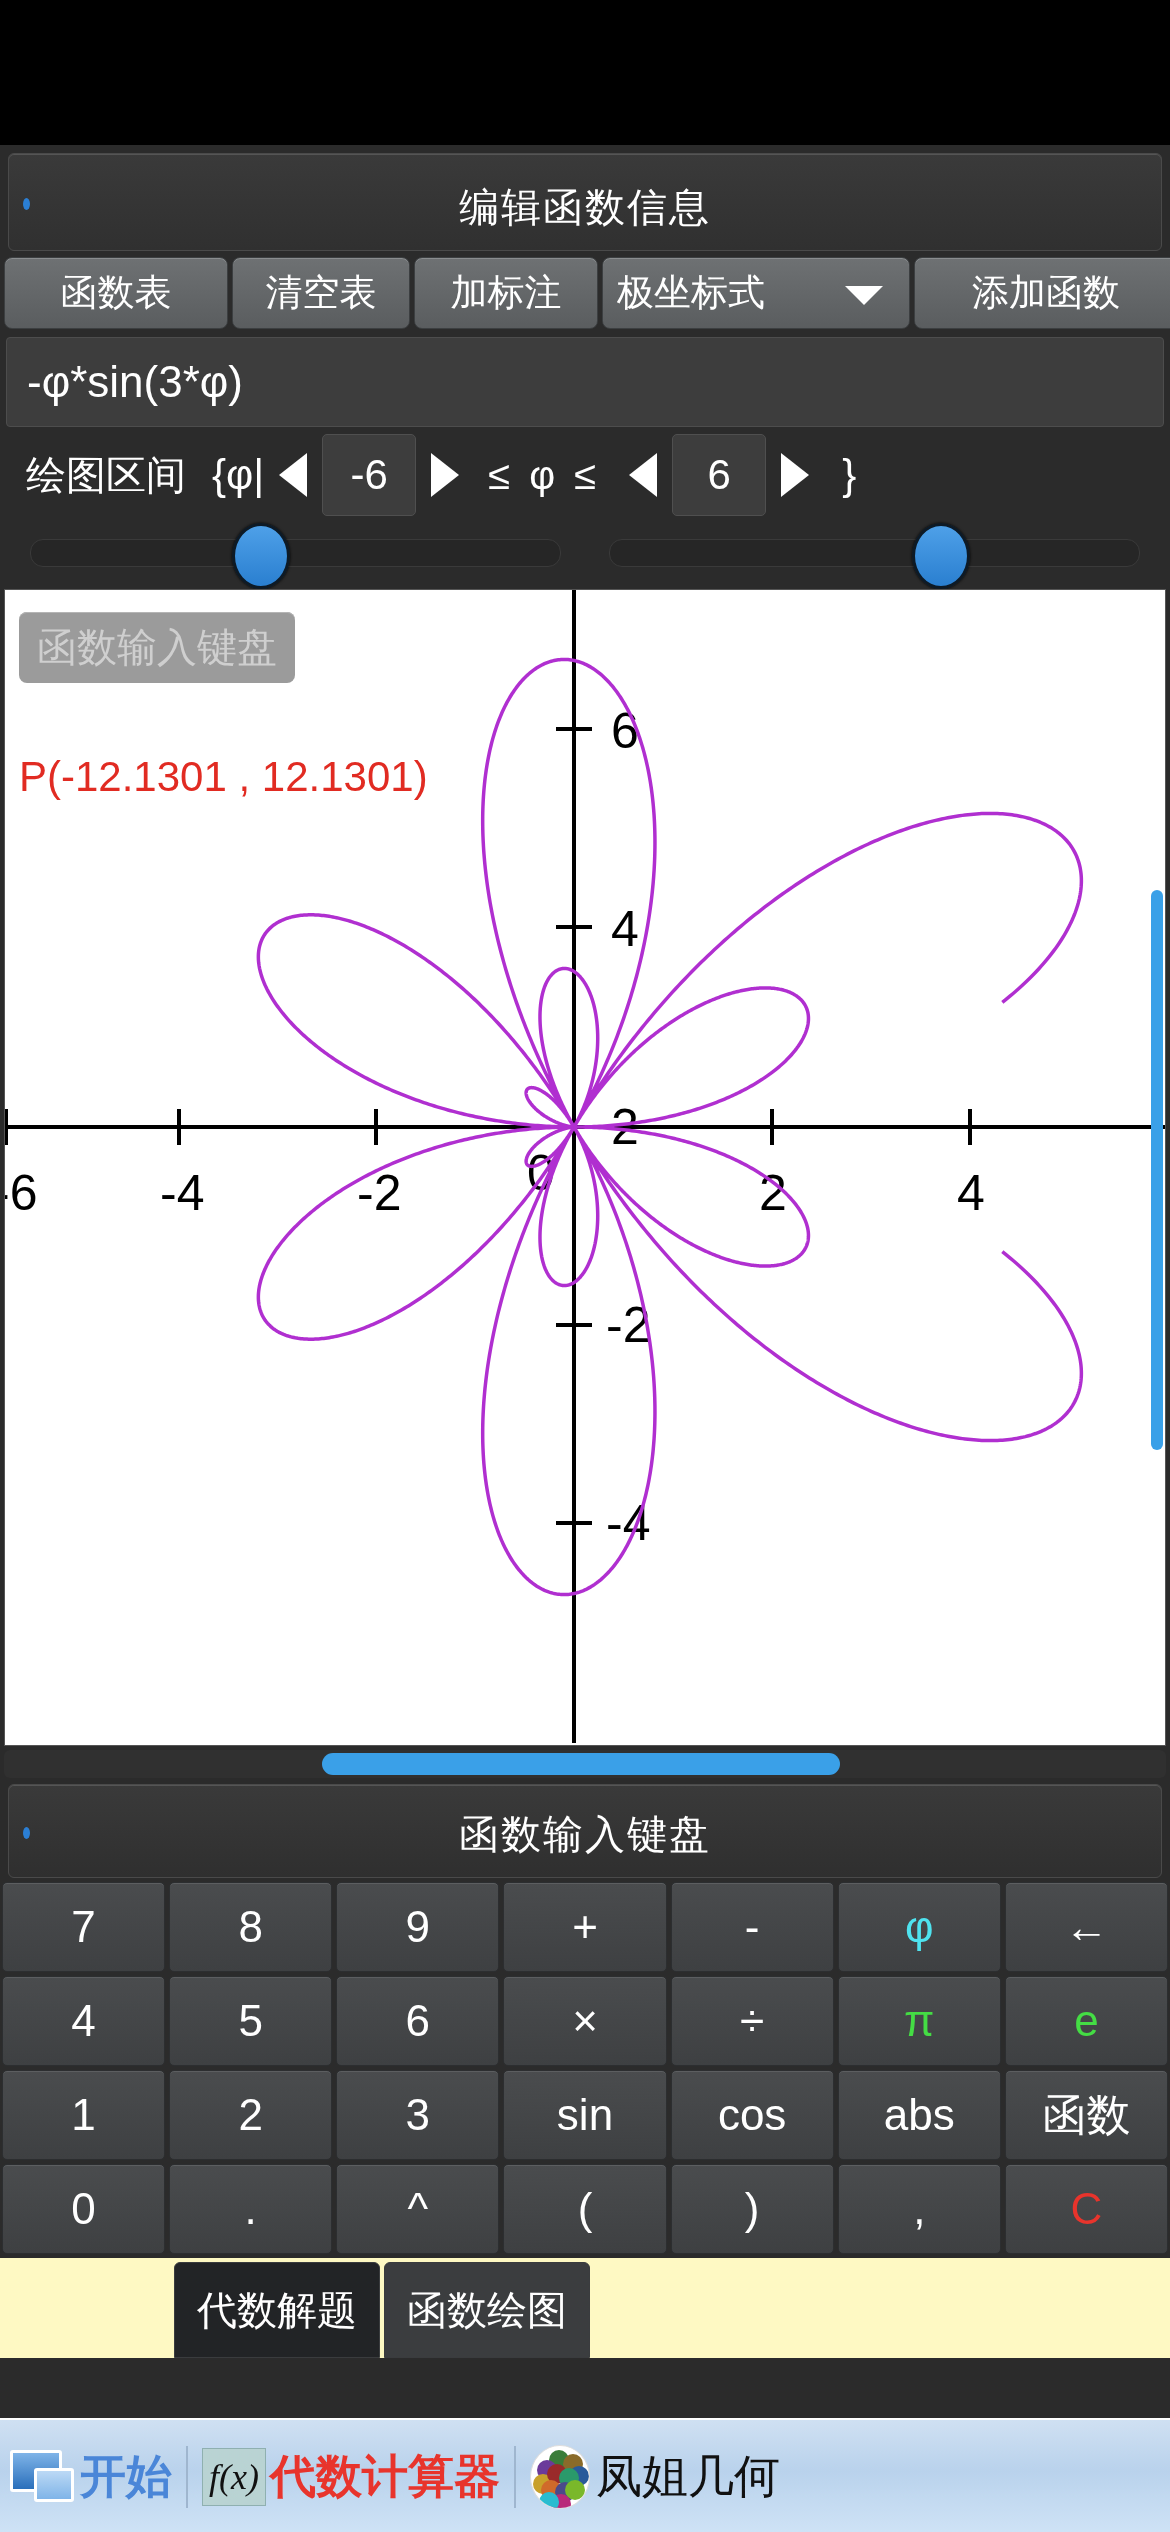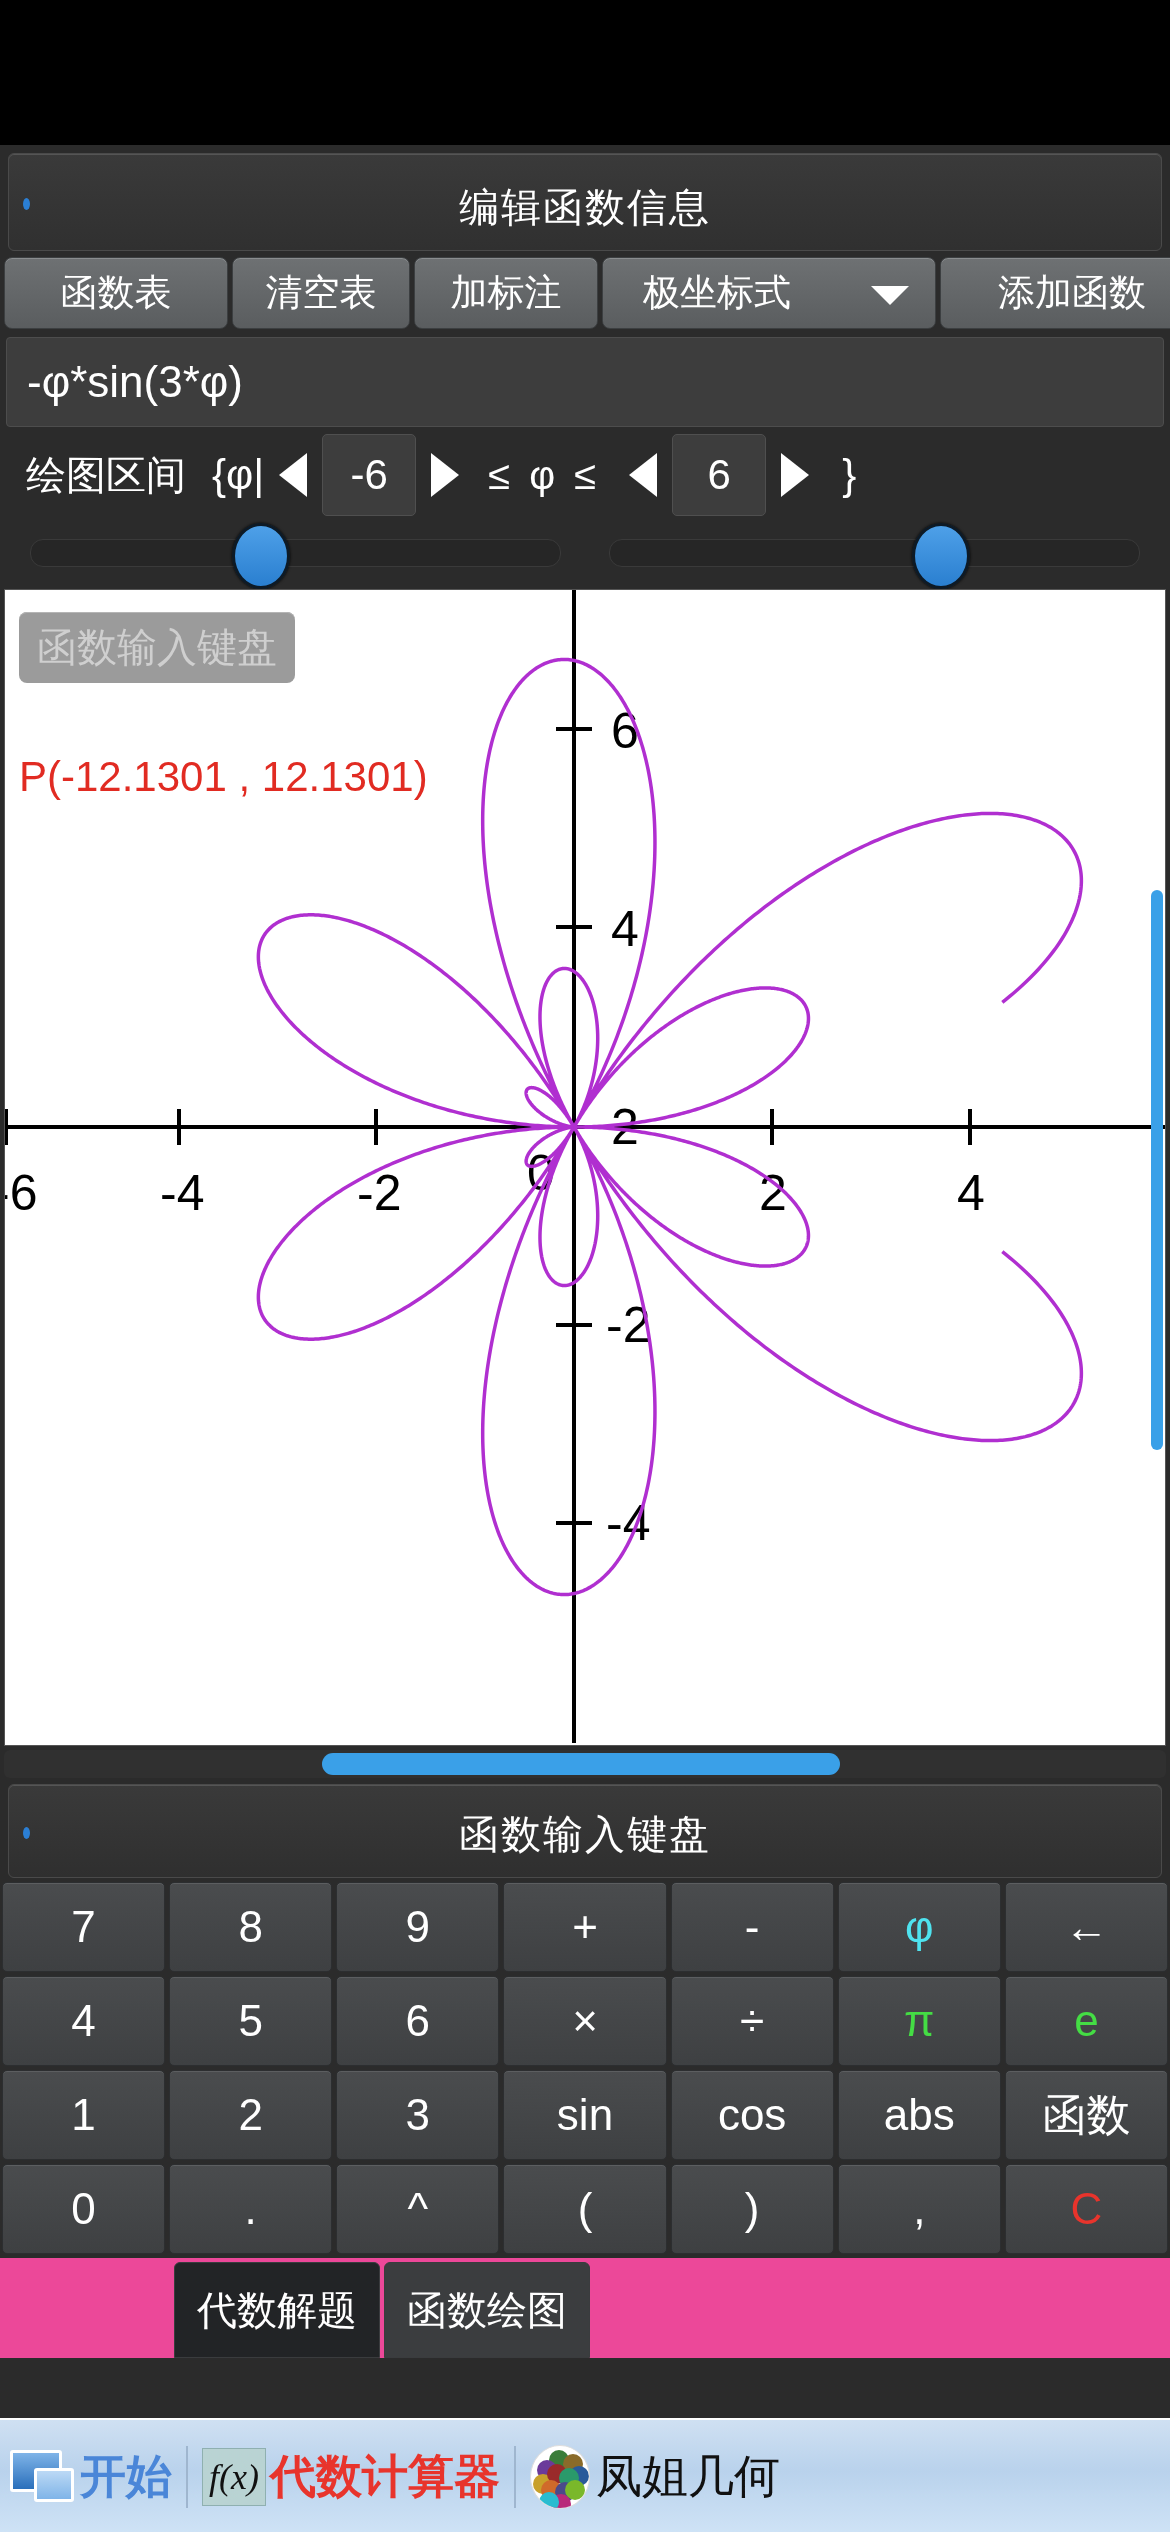--- a/index.html
+++ b/index.html
@@ -20,21 +20,21 @@
      background:#2b7fd4;}
   .titlebar .t{position:absolute;left:0;right:0;top:26px;text-align:center;color:#fff;font-size:40px;letter-spacing:2px;}
 
   
   .toolbar{display:flex;gap:4px;margin:6px 4px 0 4px;height:72px;}
   .tbtn{flex:1 1 auto;background:linear-gradient(#6e7173,#5a5d5f);border:1px solid #3c3f41;border-radius:8px;
       color:#fff;font-size:37px;display:flex;align-items:center;justify-content:center;box-shadow:inset 0 1px 0 #8a8d8f;}
   .tbtn.w-fn{flex:0 0 222px;}
   .tbtn.w-clr{flex:0 0 176px;}
   .tbtn.w-ann{flex:0 0 182px;}
-  .tbtn.w-sel{flex:0 0 292px;position:relative;justify-content:flex-start;padding-left:40px;}
+  .tbtn.w-sel{flex:0 0 292px;position:relative;justify-content:flex-start;padding-left:14px;}
   .tbtn.w-add{flex:0 0 262px;}
   .caret{position:absolute;right:26px;top:50%;margin-top:-7px;width:0;height:0;
      border-left:19px solid transparent;border-right:19px solid transparent;border-top:19px solid #fff;}
 
   
   .formula{margin:8px 6px 0 6px;height:88px;background:#3d3d3d;border:1px solid #4d4d4d;border-radius:4px;
      display:flex;align-items:center;padding-left:20px;color:#fff;font-size:44px;}
 
   
   .rangerow{display:flex;align-items:center;height:88px;margin:4px 0 0 0;color:#fff;font-size:40px;}
@@ -76,21 +76,21 @@
   .keys{padding:4px 2px 0 2px;}
   .krow{display:flex;gap:4px;margin-bottom:4px;height:90px;}
   .key{flex:1;background:linear-gradient(#4a4c4e,#3e4042);border:1px solid #2c2e30;border-radius:5px;
       color:#fff;font-size:44px;display:flex;align-items:center;justify-content:center;
       box-shadow:inset 0 1px 0 #5c5e60;}
   .key.cyan{color:#4fe3ef;}
   .key.green{color:#44dd44;}
   .key.red{color:#e8342c;}
 
   
-  .tabs{display:flex;height:96px;padding:4px 0 0 0;background:#ec4899;}
+  .tabs{display:flex;height:96px;padding:4px 0 0 0;background:#fef9c3;}
   .tabspacer{flex:0 0 174px;}
   .tab{background:#222426;border:1px solid #3a3c3e;border-radius:6px 6px 0 0;color:#fff;font-size:40px;
       display:flex;align-items:center;justify-content:center;margin-right:4px;padding:0 22px;}
   .tab.active{background:#3b3d3f;}
 
   
   .taskbar{position:absolute;left:0;top:2418px;width:1170px;height:114px;
      background:linear-gradient(#cfe0f2,#b9d2ec 45%,#cfe3f6);border-top:2px solid #fff;
      display:flex;align-items:center;}
   .tk-item{display:flex;align-items:center;height:100%;padding:0 10px;}

